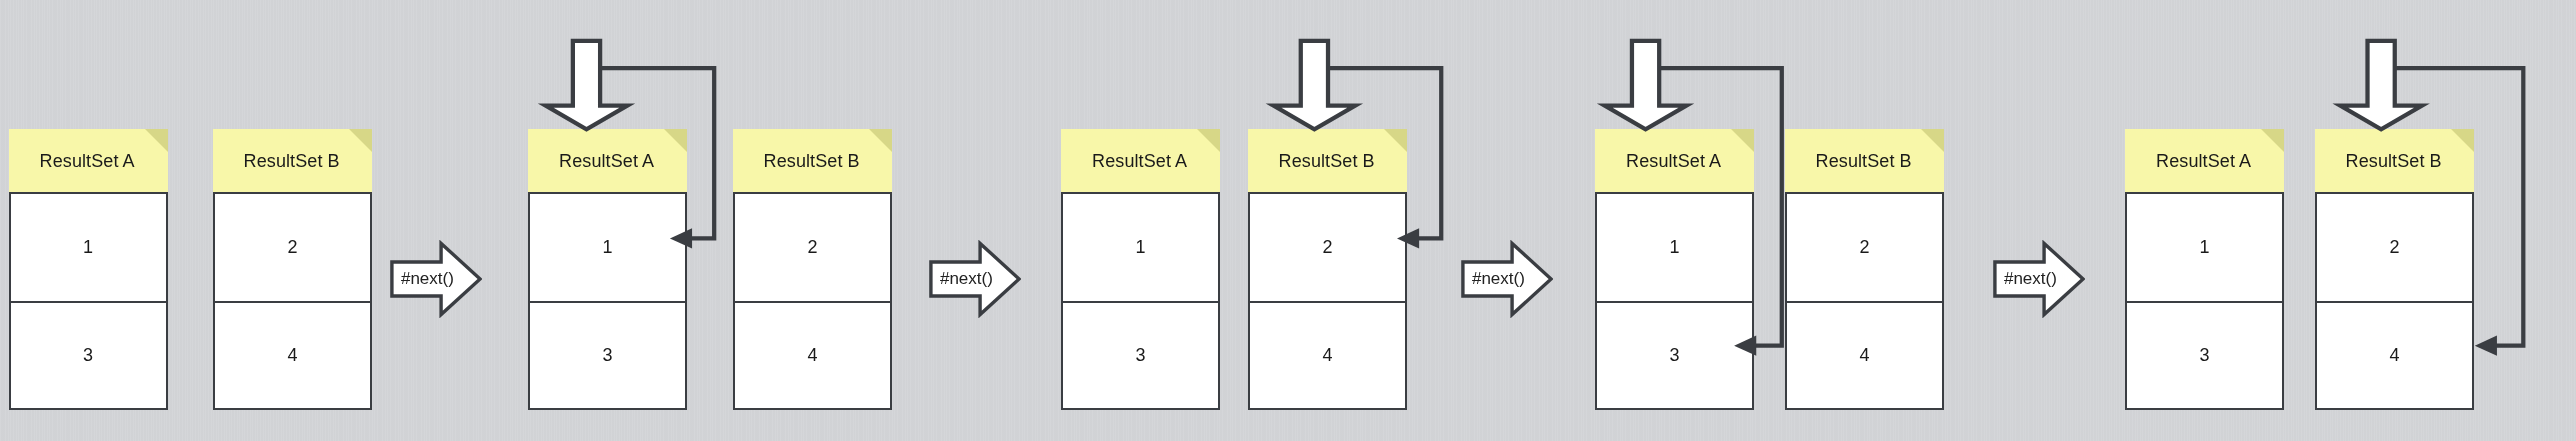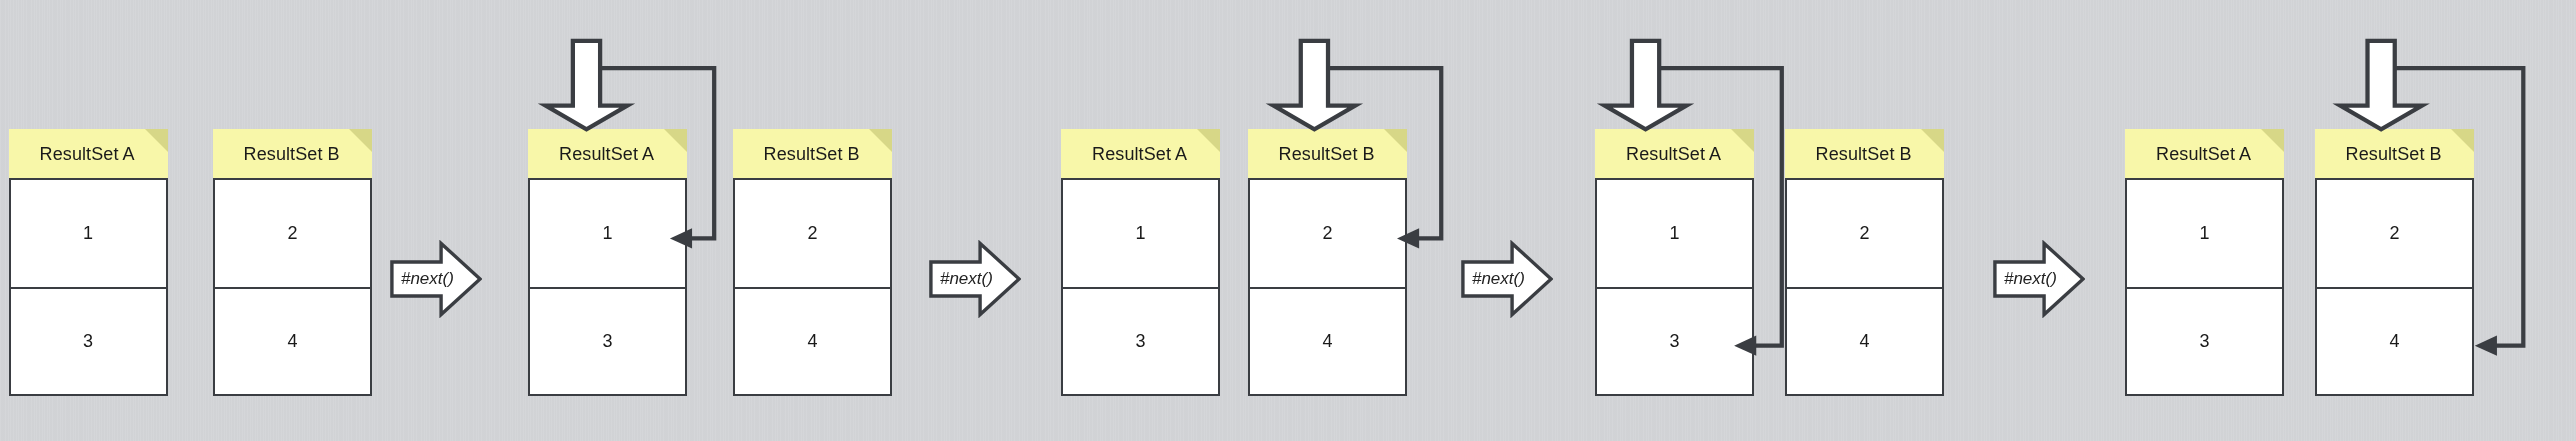--- a/index.html
+++ b/index.html
@@ -18,21 +18,21 @@
     font-family: "Liberation Sans", sans-serif;
   }
 
   
   .rs-table {
     position: absolute;
     width: 159px;
   }
   .rs-header {
     position: relative;
-    height: 49px;
+    height: 63px;
     width: 159px;
     background: #f8f7a9;
     box-sizing: border-box;
   }
   .rs-header .fold {
     position: absolute;
     top: 0;
     right: 0;
     width: 0;
     height: 0;
@@ -83,21 +83,20 @@
   .next-label {
     position: absolute;
     left: 3.4px;
     top: 50%;
     transform: translateY(-50%);
     width: 68px;
     text-align: center;
     font-size: 17px;
     color: #222;
     pointer-events: none;
-    font-style: italic;
   }
 
   
   .cursor-group {
     position: absolute;
     left: 0;
     top: 0;
     width: 2576px;
     height: 441px;
     pointer-events: none;

